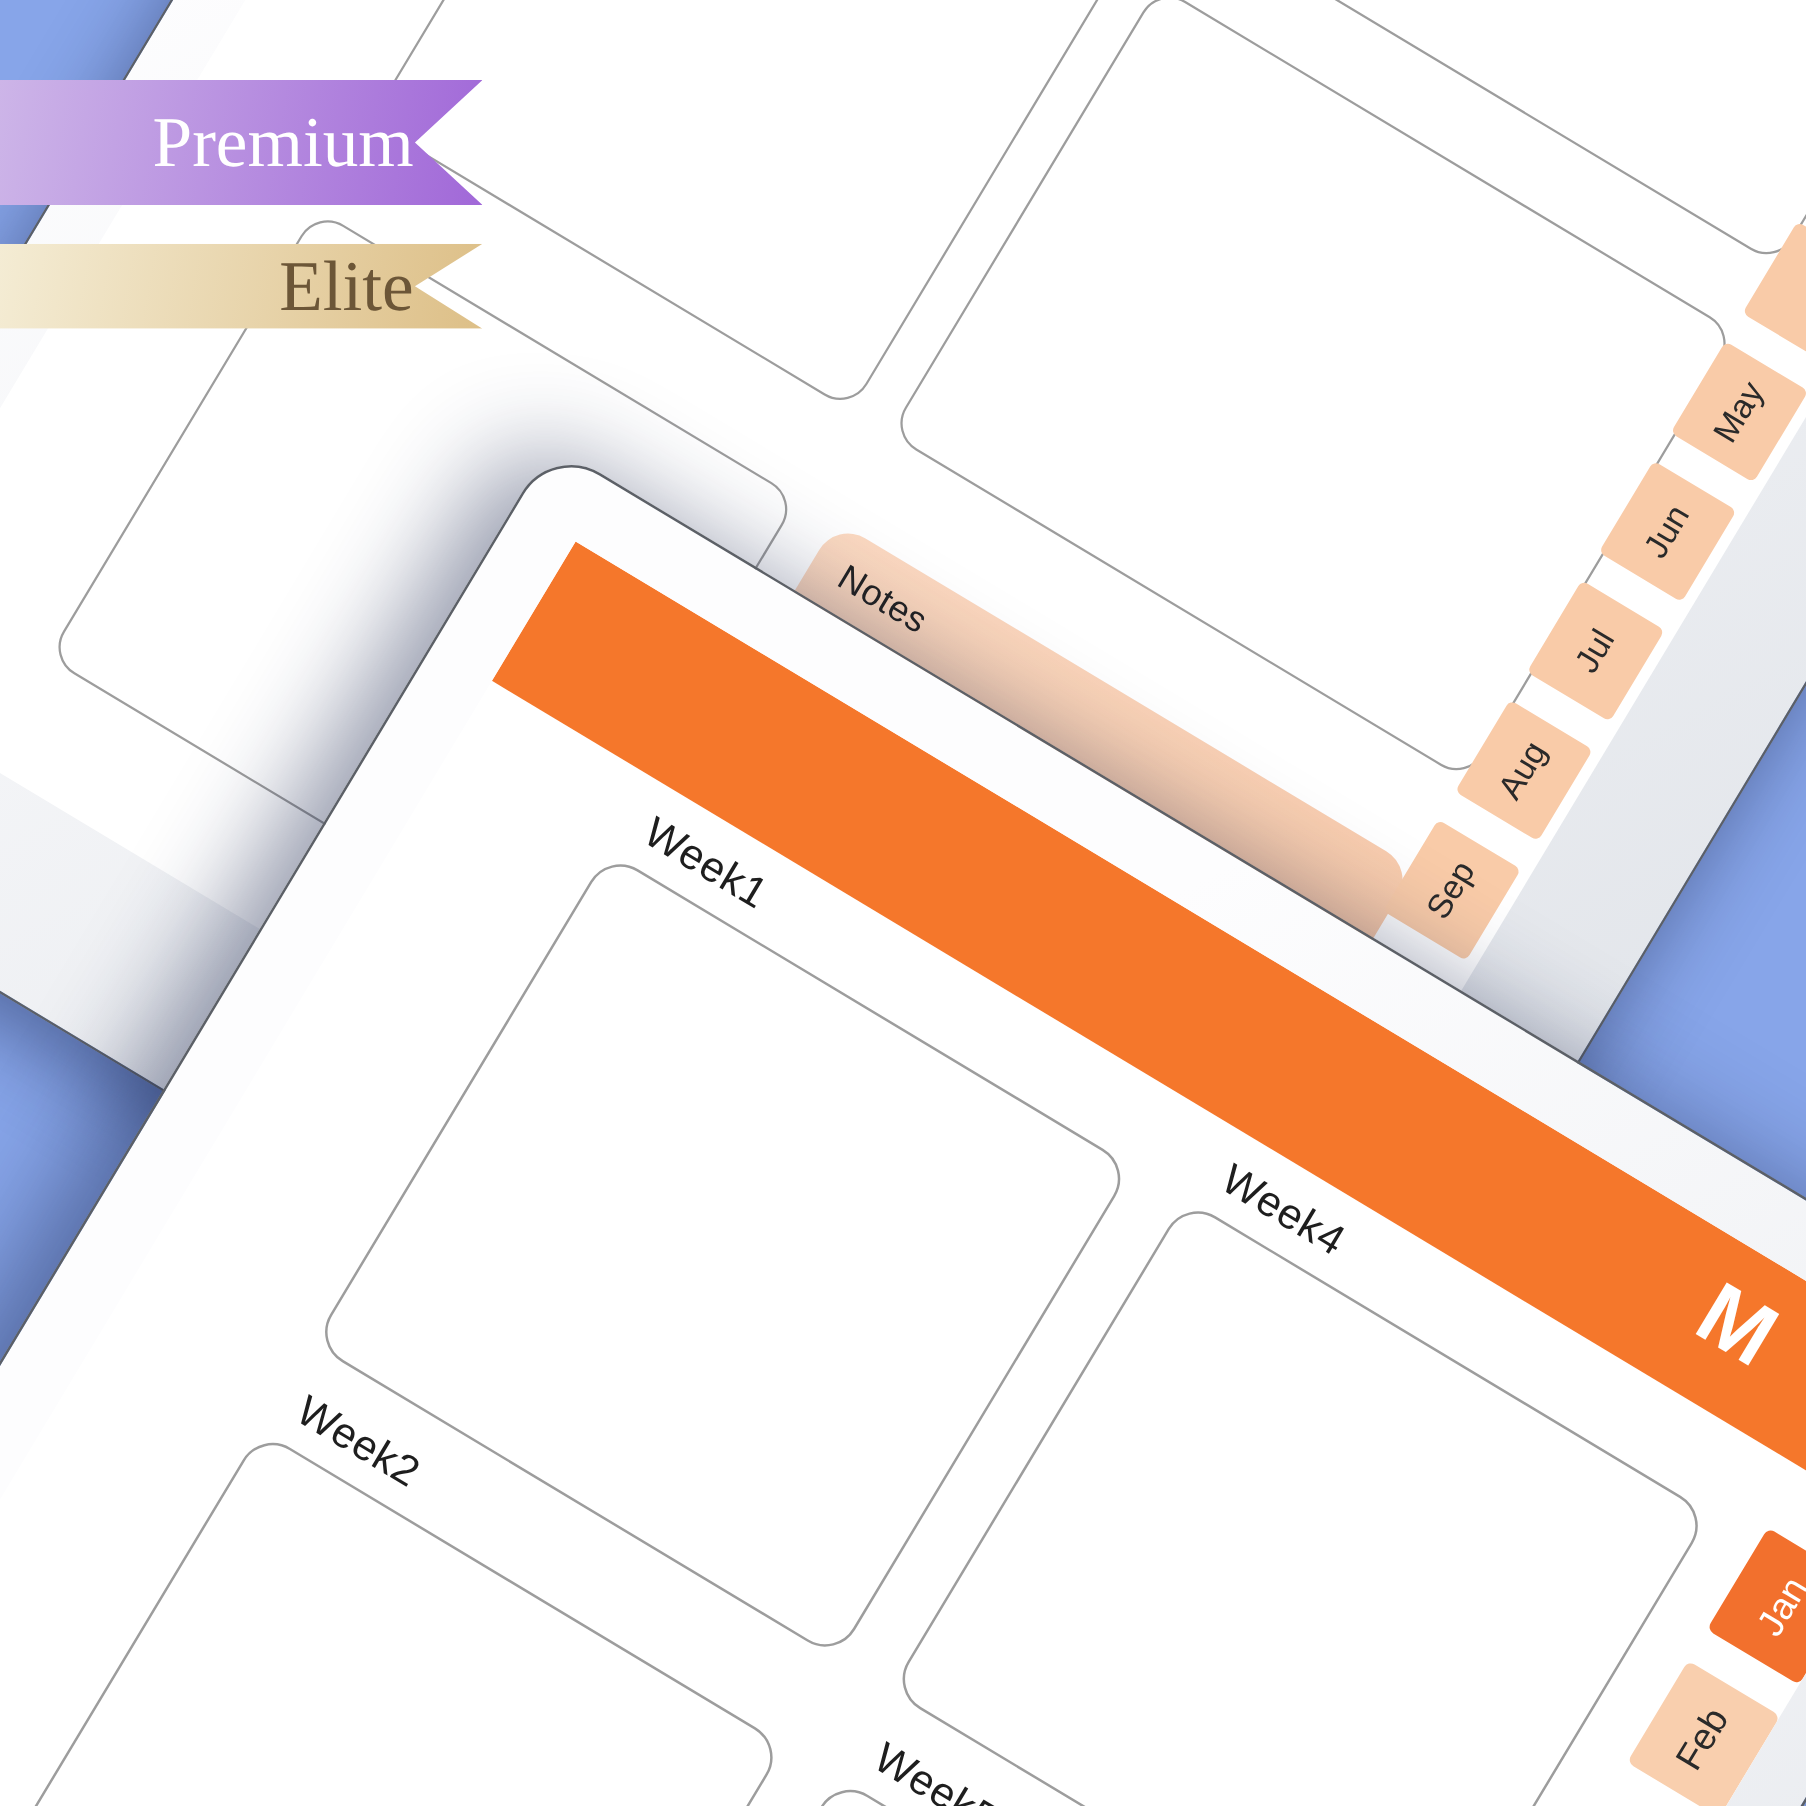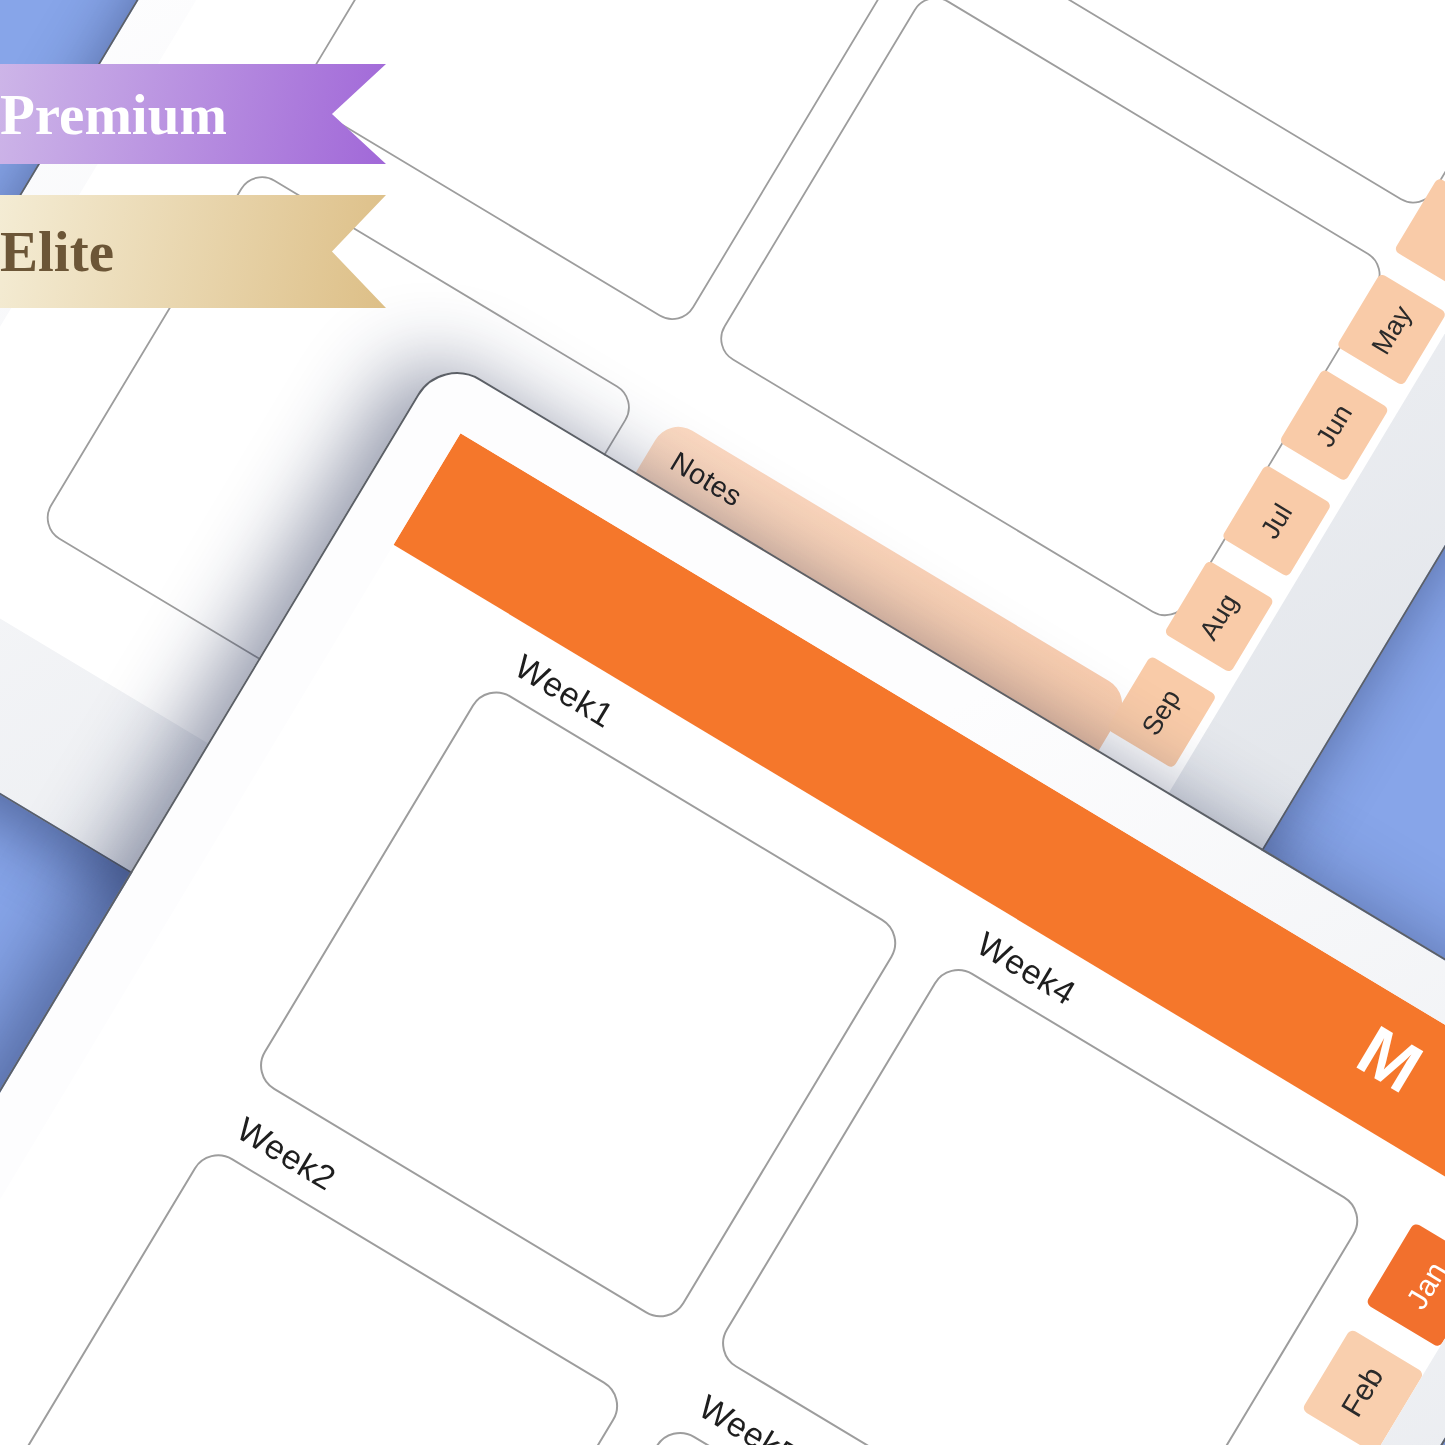--- a/index.html
+++ b/index.html
@@ -62,31 +62,31 @@
     background:var(--orange,#F5772B);
   }
   .logo{
     position:absolute;left:1090px;top:18px;
     font-size:70px;font-weight:bold;color:#fff;letter-spacing:2px;
   }
 
   
   .ribbon{
     position:absolute;left:0;width:386px;box-sizing:border-box;
-    display:flex;align-items:center;justify-content:flex-start;padding-right:55px;
-    font-family:"Liberation Serif",serif;font-weight:bold;font-size:57px;
+    display:flex;align-items:center;justify-content:flex-end;padding-right:55px;
+    font-family:"Liberation Serif",serif;font-weight:normal;font-size:57px;
     clip-path:polygon(0 0,100% 0,86% 50%,100% 100%,0 100%);
     z-index:10;
   }
   .ribbon.premium{
     top:64px;height:100px;color:var(--prem-text,#fff);
     background:linear-gradient(100deg,var(--prem1,#CDB5E8),var(--prem2,#A168D8));
   }
   .ribbon.elite{
-    top:195px;height:113px;color:var(--elite-text,#6C5637);
+    top:195px;height:68px;color:var(--elite-text,#6C5637);
     background:linear-gradient(100deg,var(--elite1,#F4ECD4),var(--elite2,#DDBF87));
   }
 </style>
 </head>
 <body>
 
 <div class="scene" style="--blue: #87A5E9; --orange: #F5772B; --tab-front: #F9CFAE; --tab-active: #F2702D; --tab-active-text: #FFFFFF; --tab-back: #F9CBA8; --notes1: #FCDAC2; --notes2: #F5BF99; --prem1: #CDB5E8; --prem2: #A168D8; --prem-text: #FFFFFF; --elite1: #F4ECD4; --elite2: #DDBF87; --elite-text: #6C5637;">
 
   <div class="device back">
     <div class="screen">

